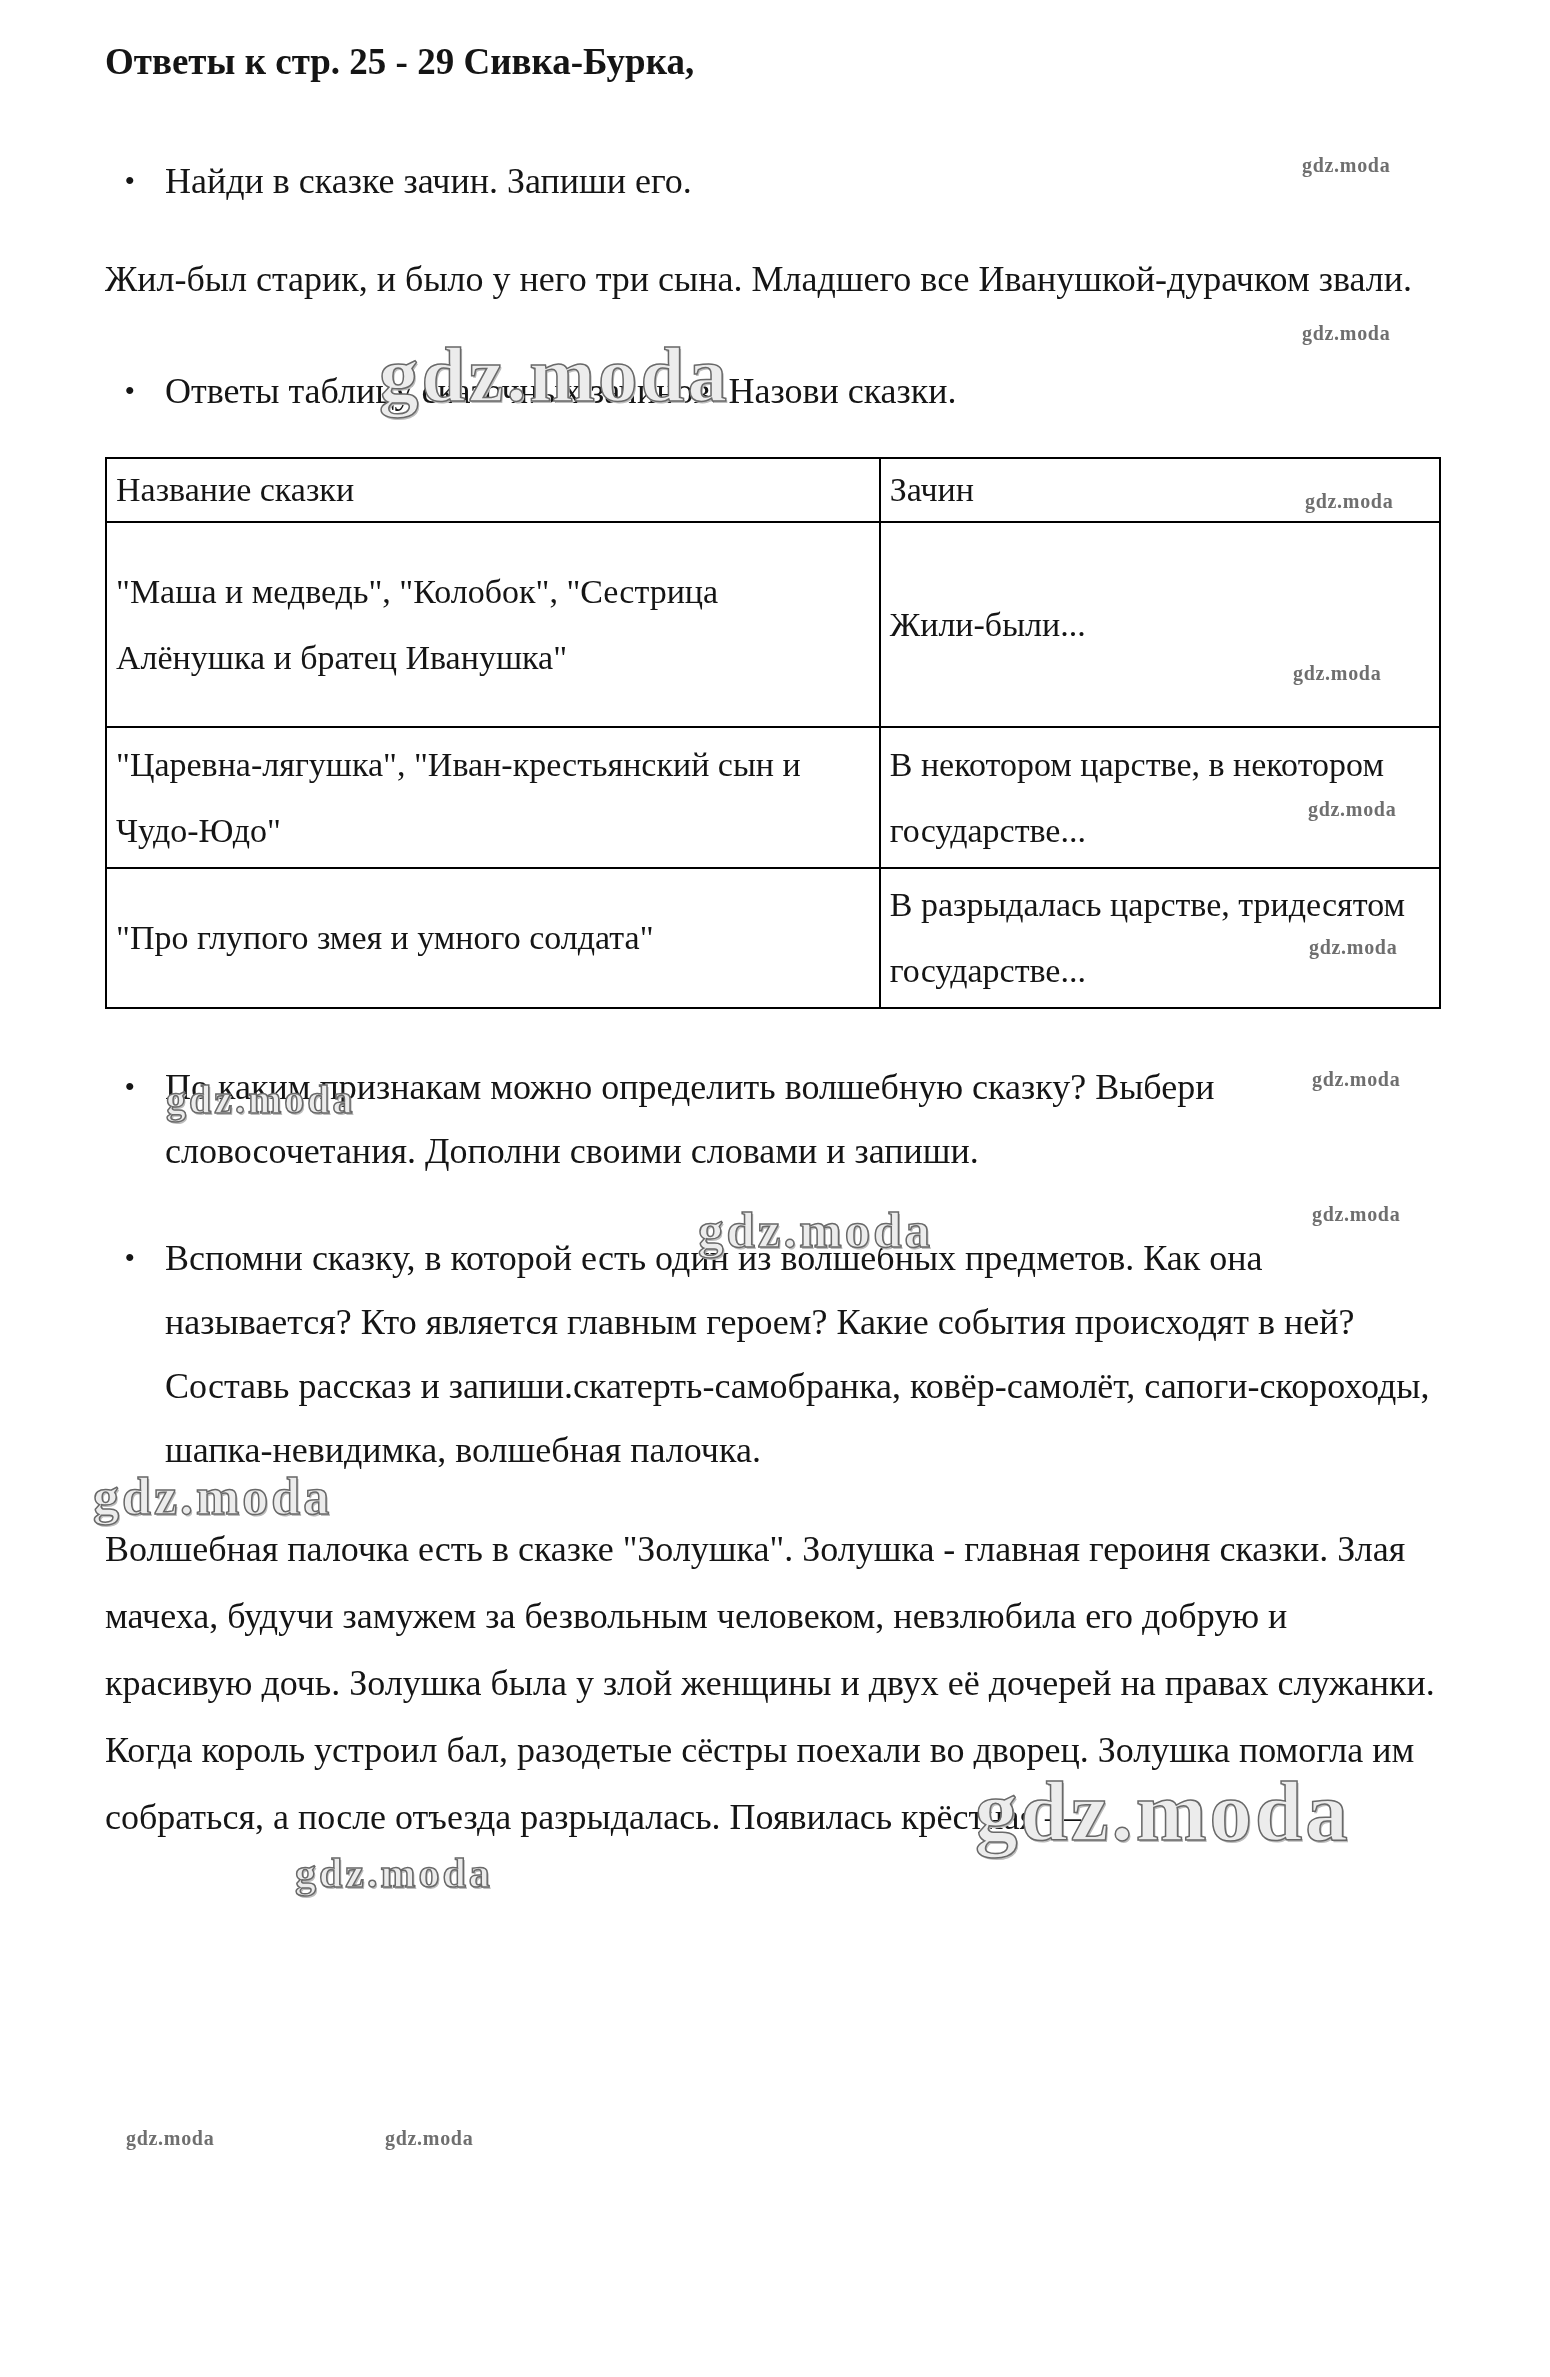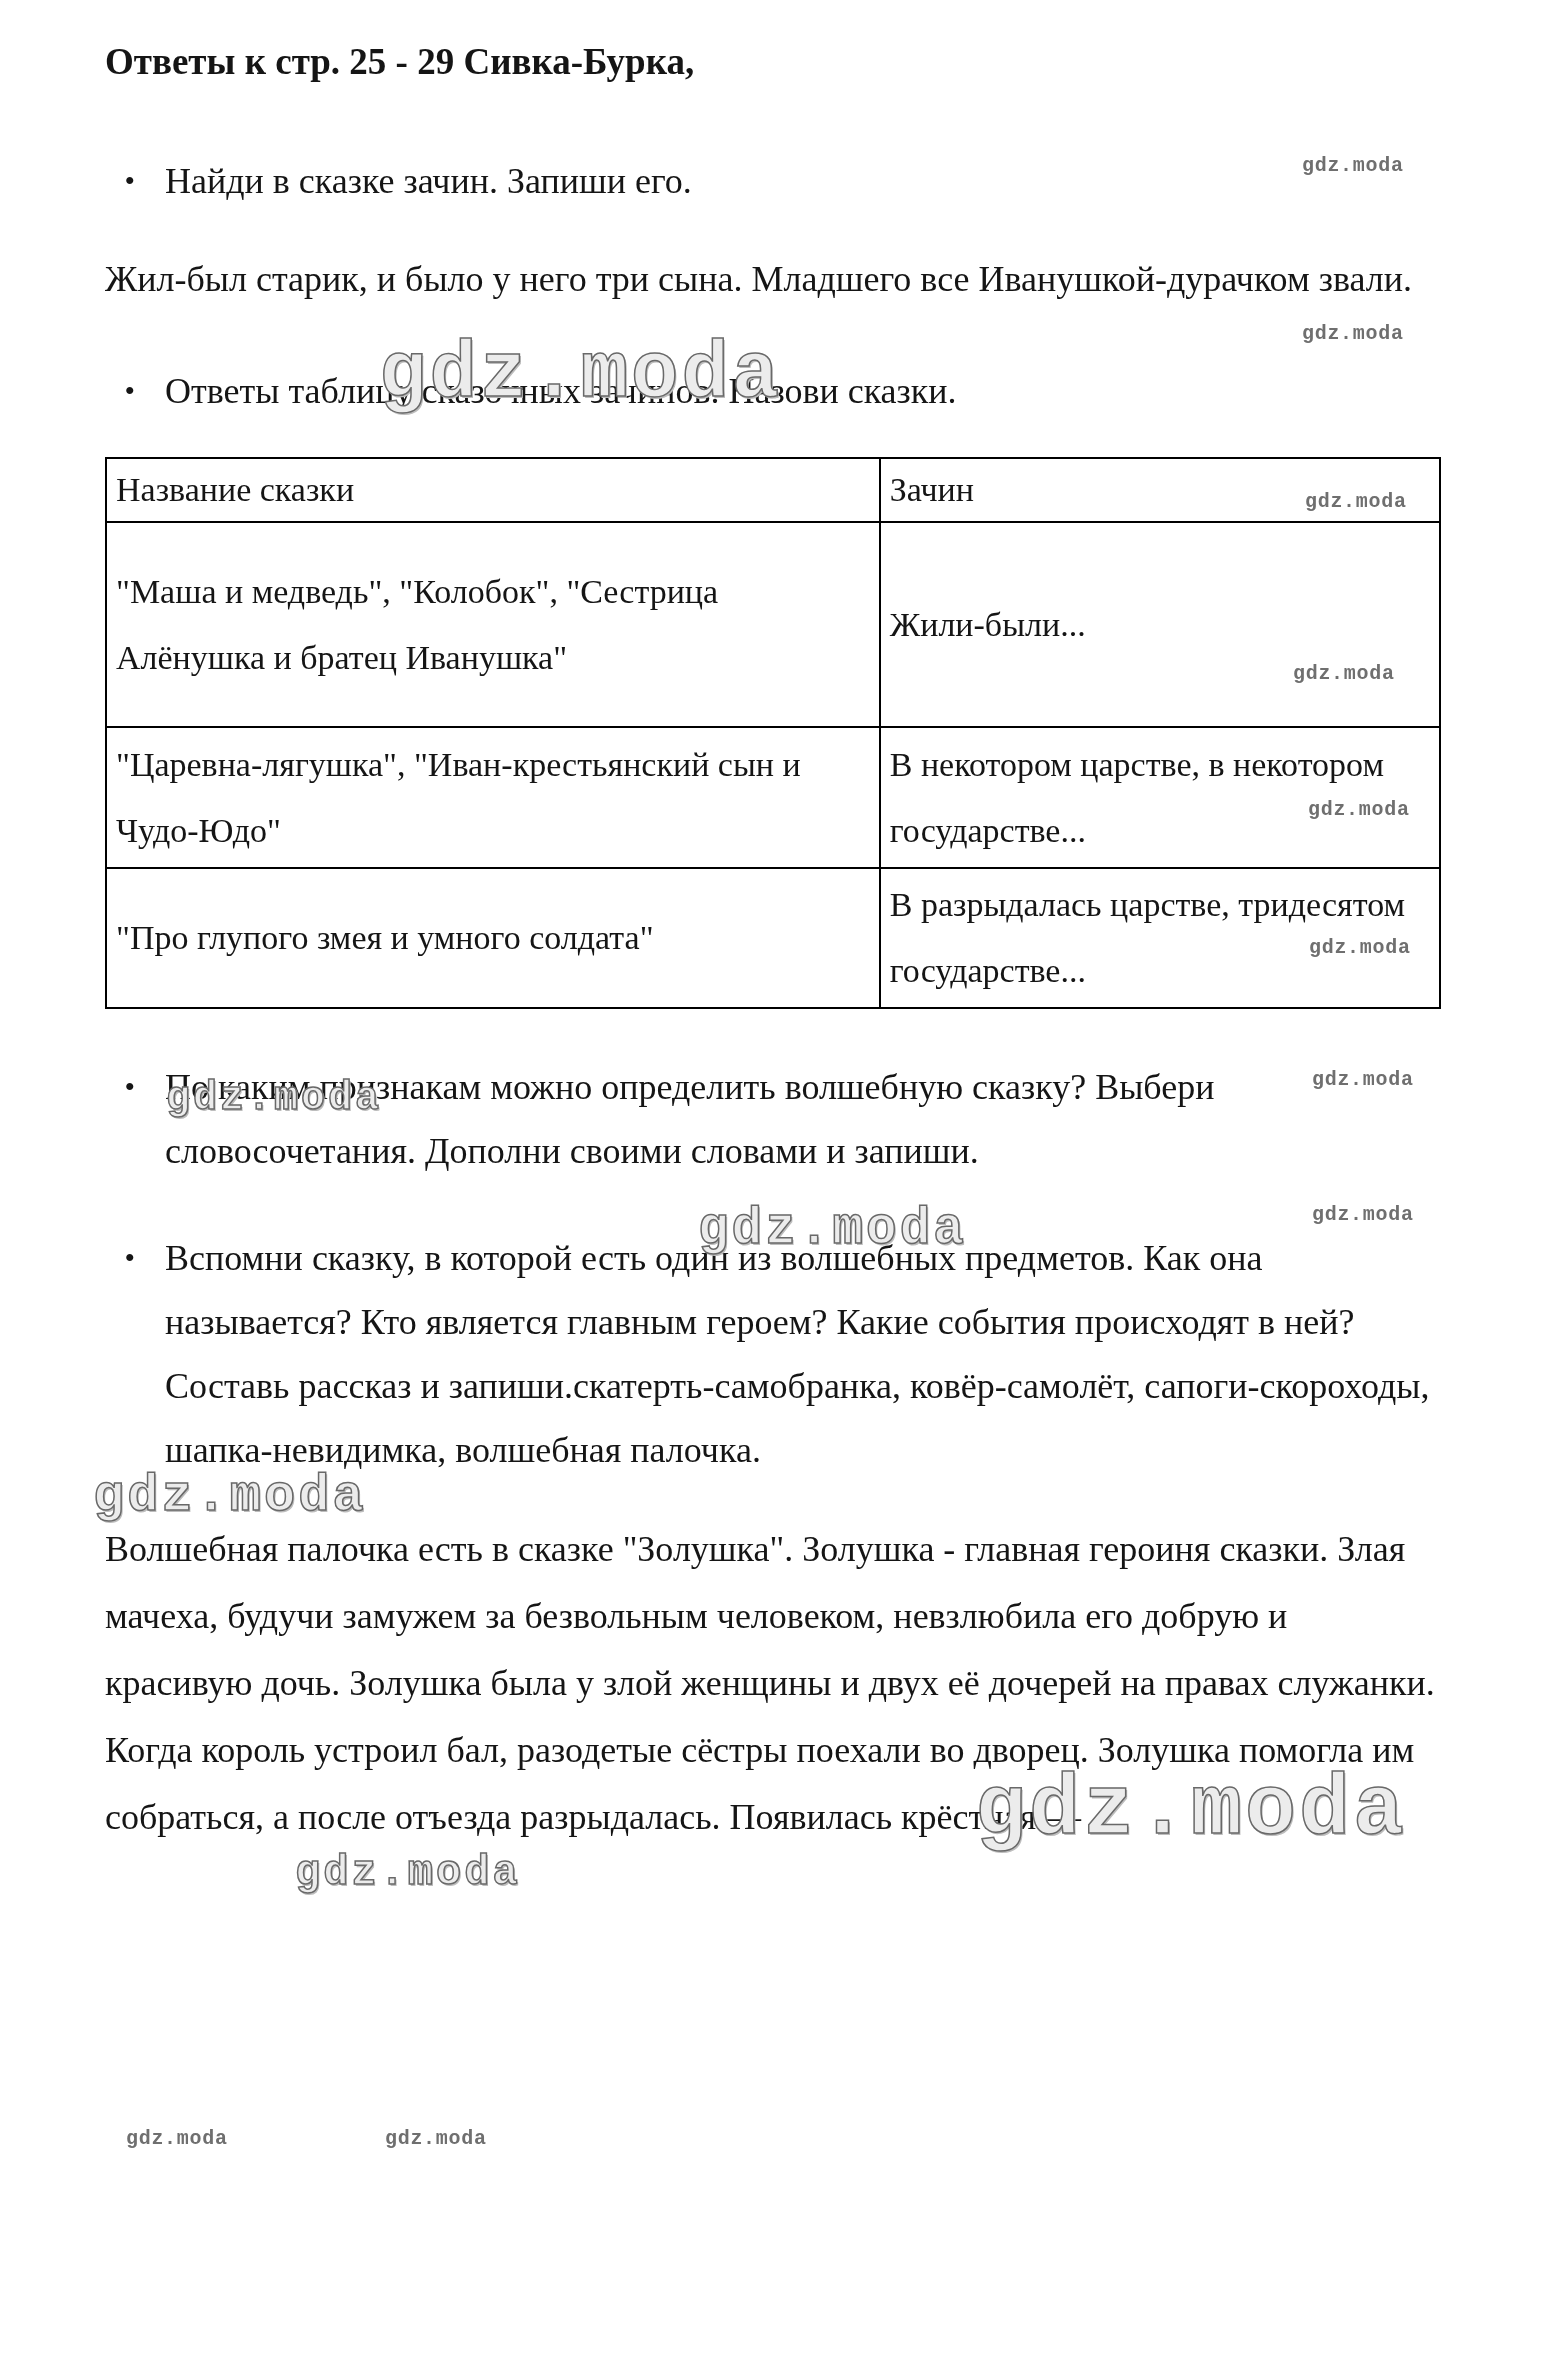--- a/index.html
+++ b/index.html
@@ -49,21 +49,21 @@
     overflow: hidden;
   }
   table.openings th.col-name, table.openings td.col-name { width: 58%; }
   table.openings th.col-open, table.openings td.col-open { width: 42%; border-radius: 18px; }
   table.openings th { height: 64px; line-height: 48px; }
   tr.row-1 td { height: 205px; }
   tr.row-2 td { height: 141px; }
   tr.row-3 td { height: 138px; }
   .wm {
     position: absolute;
-    font-family: Liberation Mono, monospace;
+    font-family: Liberation Serif, serif;
     font-weight: bold;
     white-space: nowrap;
     pointer-events: none;
   }
   .wm-small {
     font-size: 20px;
     color: #6f6f6f;
     letter-spacing: 0.7px;
   }
   .wm-big {

